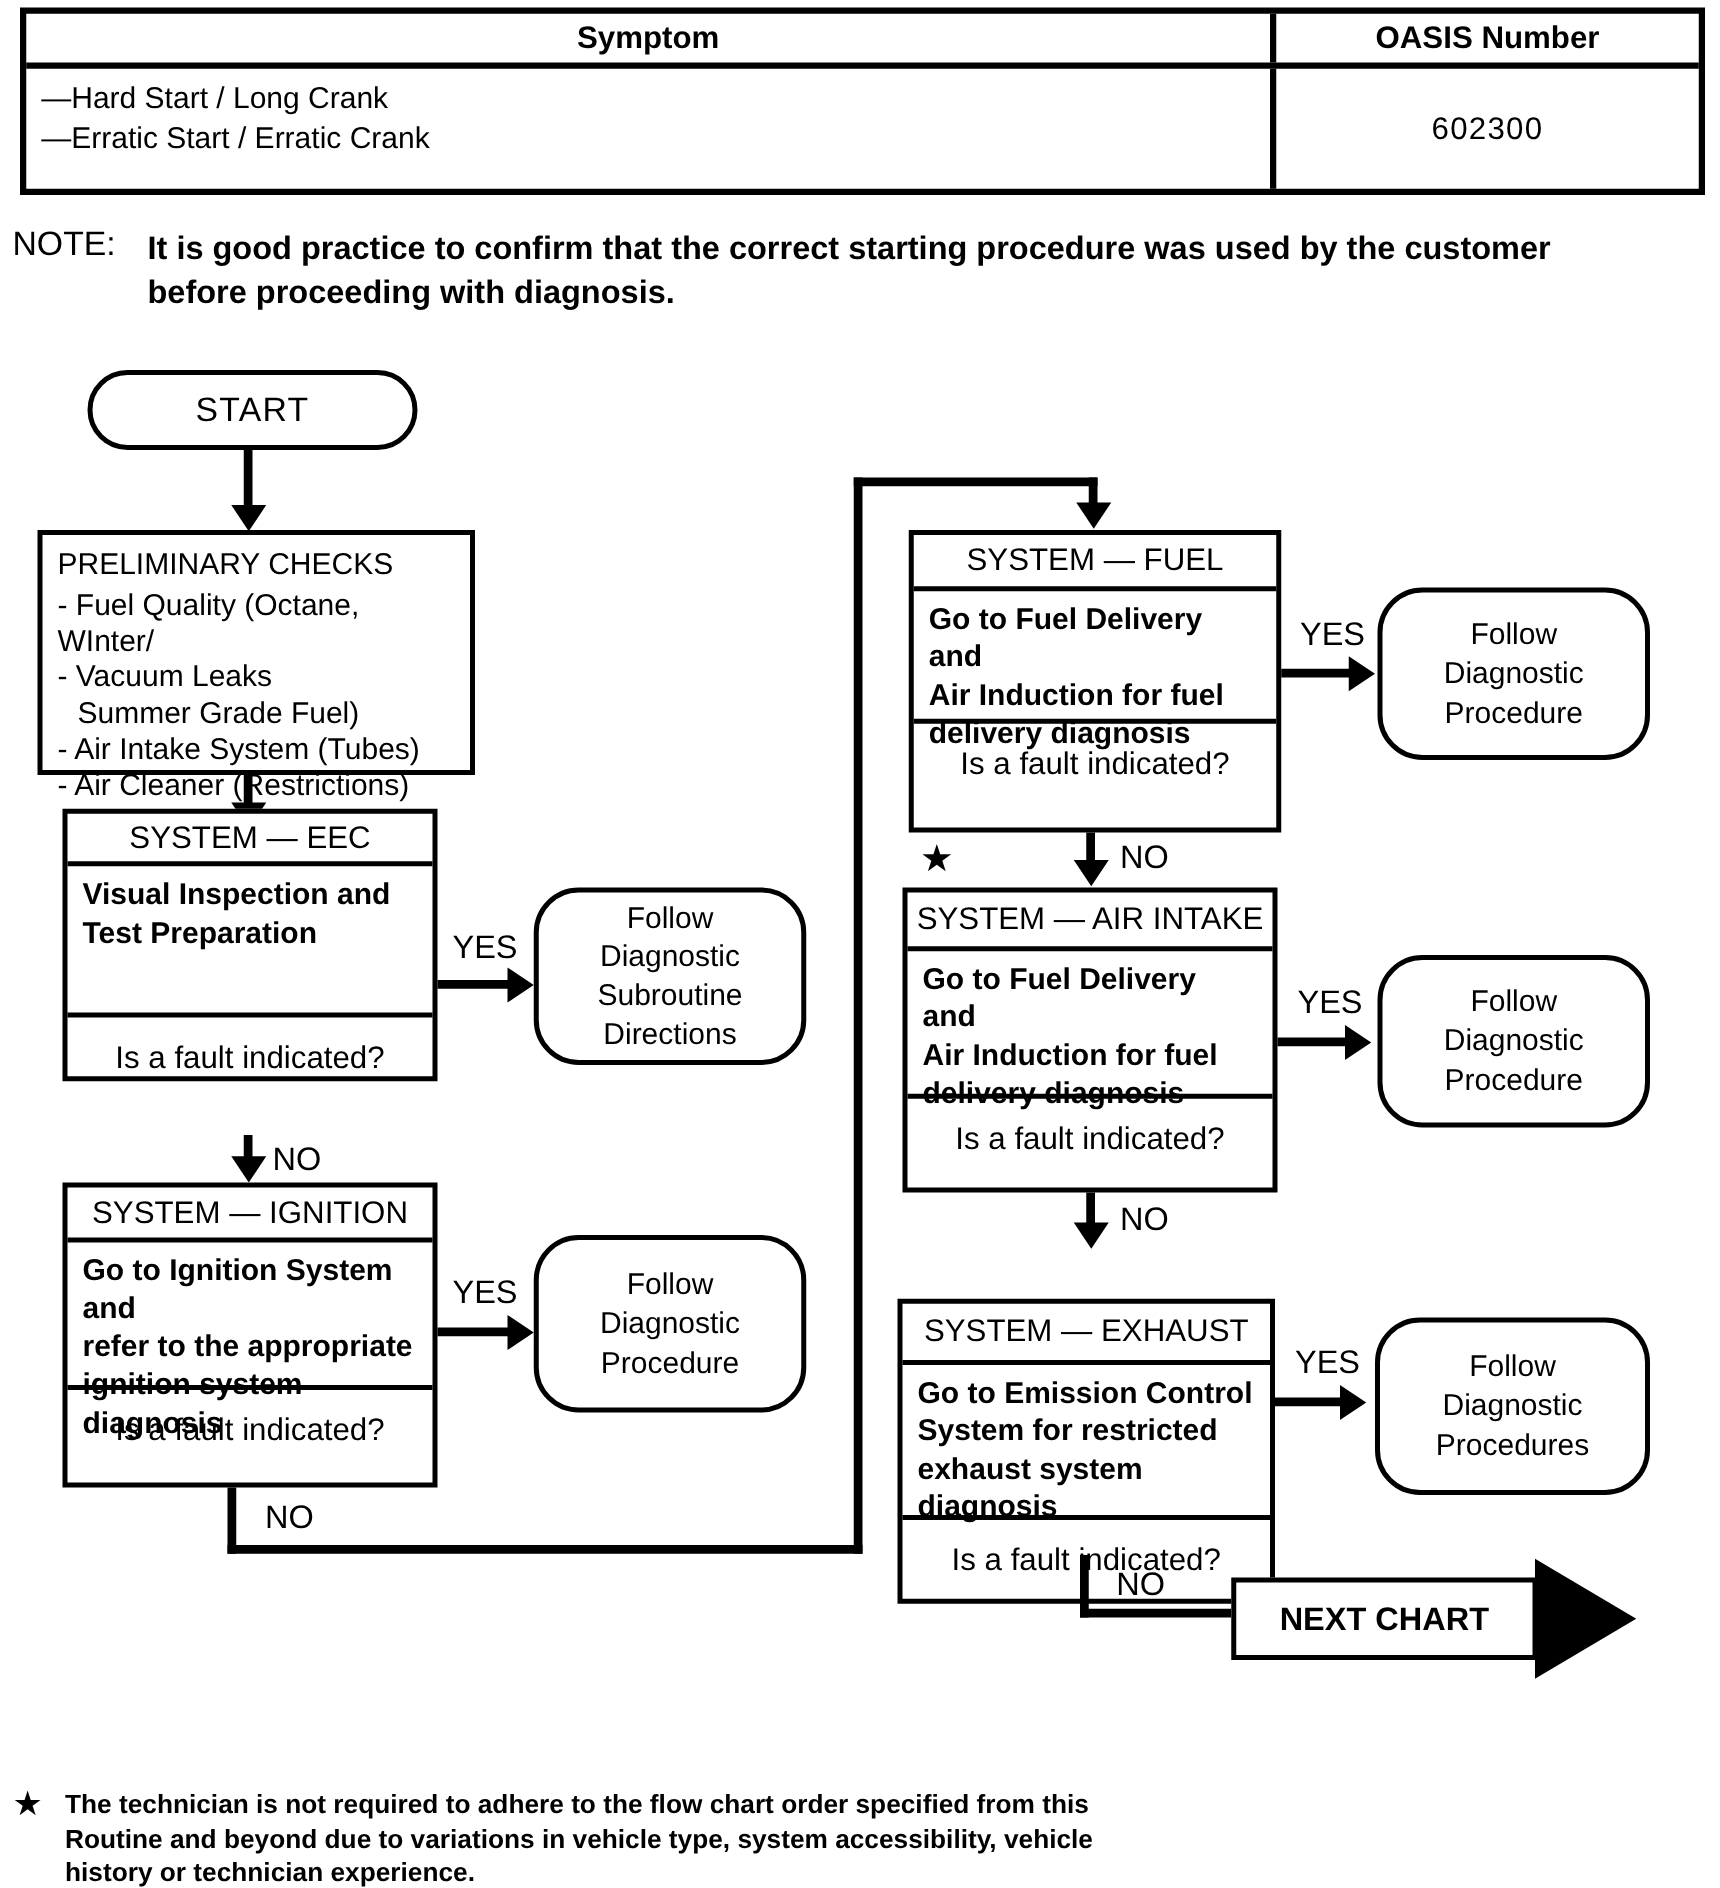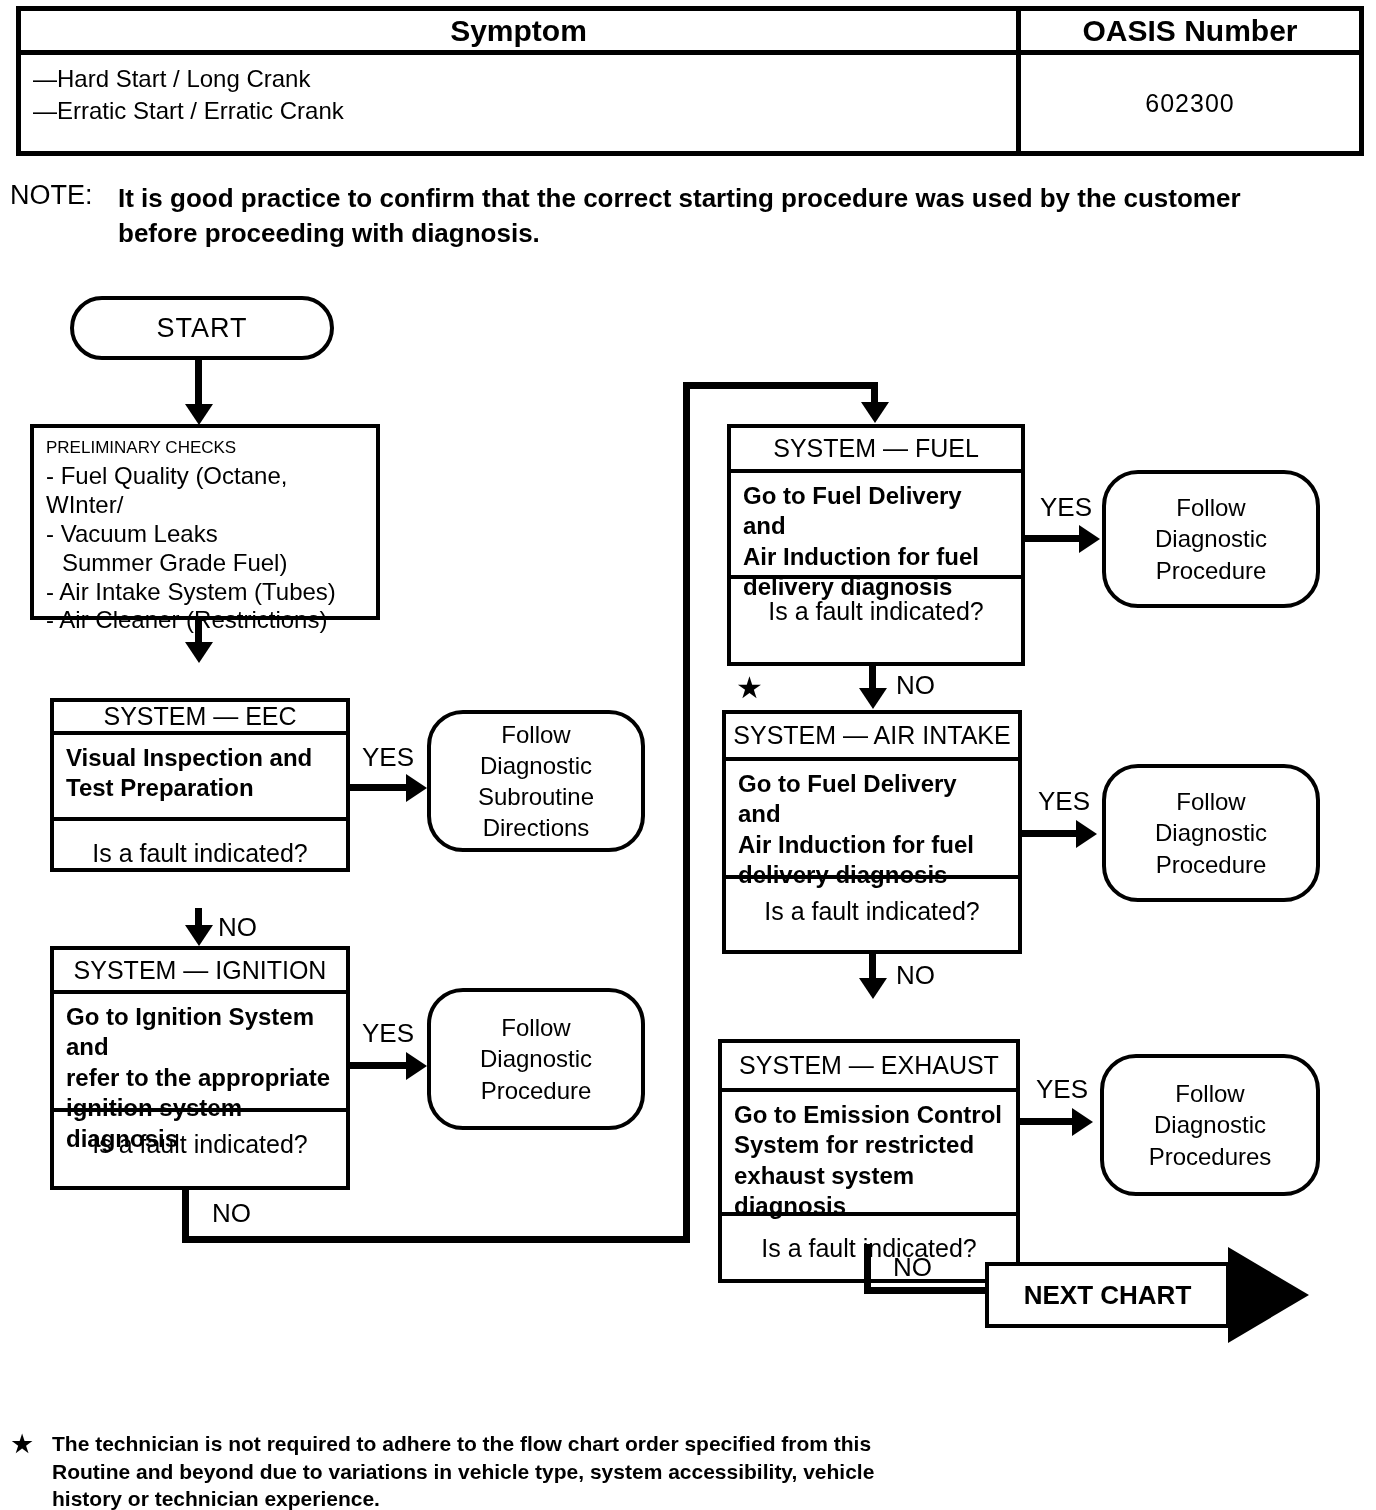--- a/index.html
+++ b/index.html
@@ -4,41 +4,41 @@
 <style>
   html,body{margin:0;padding:0;background:#fff;}
   #canvas{
     position:relative;width:1376px;height:1510px;background:#ffffff;
     font-family:"Liberation Sans","DejaVu Sans",sans-serif;color:#000;
     overflow:hidden;
   }
   
   .sym-table{position:absolute;left:16px;top:6px;width:1348px;height:150px;border:5px solid #000;box-sizing:border-box;}
   .sym-head{display:flex;height:44px;border-bottom:5px solid #000;box-sizing:border-box;}
-  .sym-head-cell{display:flex;align-items:center;justify-content:center;font-weight:bold;font-size:30px;box-sizing:border-box;}
+  .sym-head-cell{display:flex;align-items:center;justify-content:center;font-weight:bold;font-size:25px;box-sizing:border-box;}
   .sym-col-left{width:1000px;border-right:5px solid #000;}
   .sym-col-right{flex:1;}
   .sym-body{display:flex;height:96px;box-sizing:border-box;}
   .sym-body-left{width:1000px;border-right:5px solid #000;box-sizing:border-box;padding:6px 12px;}
   .sym-body-right{flex:1;display:flex;align-items:center;justify-content:center;font-size:25px;letter-spacing:1px;}
   .sym-title{font-weight:bold;font-size:25px;margin-bottom:8px;}
   .sym-item{font-size:24px;margin-top:4px;}
   
   .note-label{position:absolute;left:10px;top:180px;font-size:27px;}
   .note-text{position:absolute;left:118px;top:181px;width:1240px;font-weight:bold;font-size:26px;line-height:1.35;}
   
   .node{position:absolute;border:4px solid #000;background:#fff;box-sizing:border-box;}
   .start{border-radius:32px;display:flex;align-items:center;justify-content:center;font-size:27px;letter-spacing:1px;}
   .round{border-radius:36px;display:flex;flex-direction:column;align-items:center;justify-content:center;text-align:center;font-size:24px;line-height:1.3;}
   .dbox{display:flex;flex-direction:column;}
   .dbox-title{border-bottom:4px solid #000;display:flex;align-items:center;justify-content:center;font-size:25px;box-sizing:border-box;}
   .dbox-body{border-bottom:4px solid #000;padding:8px 12px;font-weight:bold;font-size:24px;line-height:1.27;box-sizing:border-box;}
   .dbox-q{text-align:center;padding-top:18px;font-size:25px;flex:1;}
   .plist{padding:10px 12px;font-size:24px;line-height:1.2;}
-  .plist-title{font-size:17px;margin-bottom:4px;}
+  .plist-title{font-size:24px;margin-bottom:4px;}
   .cont{padding-left:16px;}
   
   .vline{position:absolute;width:7px;background:#000;}
   .hline{position:absolute;height:7px;background:#000;}
   .ah-down{position:absolute;width:0;height:0;border-left:14px solid transparent;border-right:14px solid transparent;border-top:21px solid #000;}
   .ah-right{position:absolute;width:0;height:0;border-top:14px solid transparent;border-bottom:14px solid transparent;border-left:21px solid #000;}
   .lbl{position:absolute;font-size:26px;}
   .star{position:absolute;font-size:30px;}
   
   .next-rect{position:absolute;left:985px;top:1262px;width:245px;height:66px;border:4px solid #000;box-sizing:border-box;display:flex;align-items:center;justify-content:center;font-weight:bold;font-size:26px;background:#fff;}
@@ -84,21 +84,21 @@
       <div>- Vacuum Leaks</div>
       <div class="cont">Summer Grade Fuel)</div>
       <div>- Air Intake System (Tubes)</div>
       <div>- Air Cleaner (Restrictions)</div>
     </div>
   </div>
 
   <div class="vline" style="left:195px;top:620px;height:26px;"></div>
   <div class="ah-down" style="left:185px;top:642px;"></div>
 
-  <div class="node dbox" style="left:50px;top:698px;width:300px;height:174px;">
+  <div class="node dbox" style="left:50px;top:647px;width:300px;height:218px;">
     <div class="dbox-title" style="height:44px;">SYSTEM — EEC</div>
     <div class="dbox-body" style="height:126px;">
       <div>Visual Inspection and</div>
       <div>Test Preparation</div>
     </div>
     <div class="dbox-q">Is a fault indicated?</div>
   </div>
 
   <div class="lbl" style="left:362px;top:742px;">YES</div>
   <div class="hline" style="left:350px;top:784px;width:58px;"></div>

